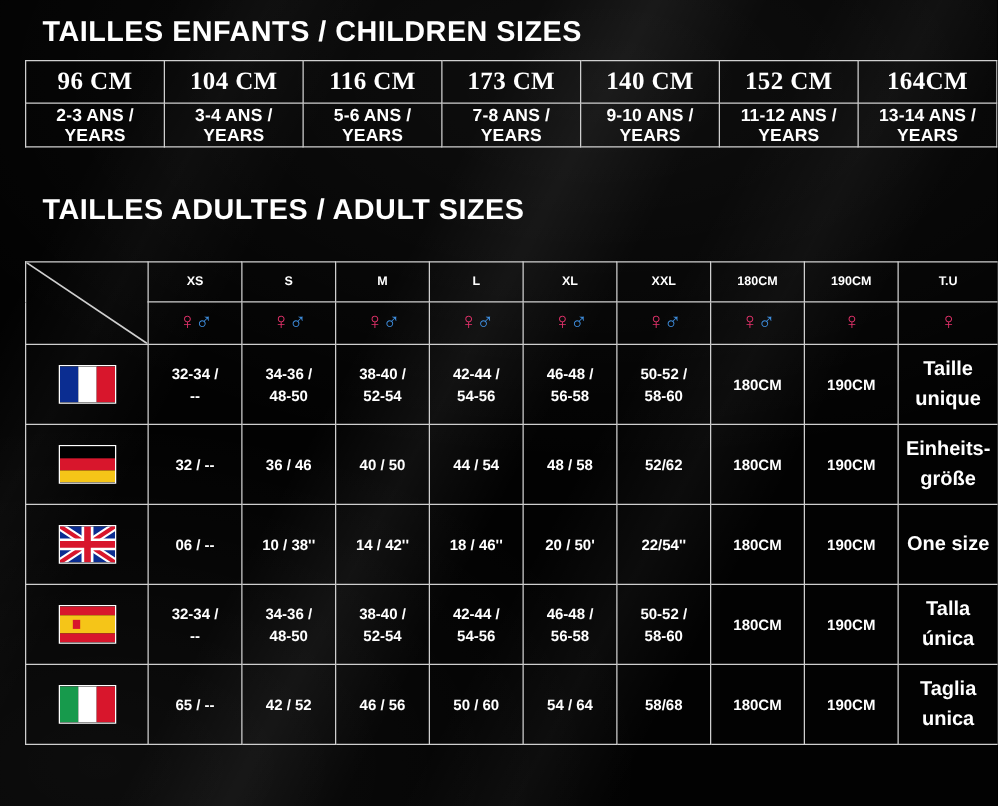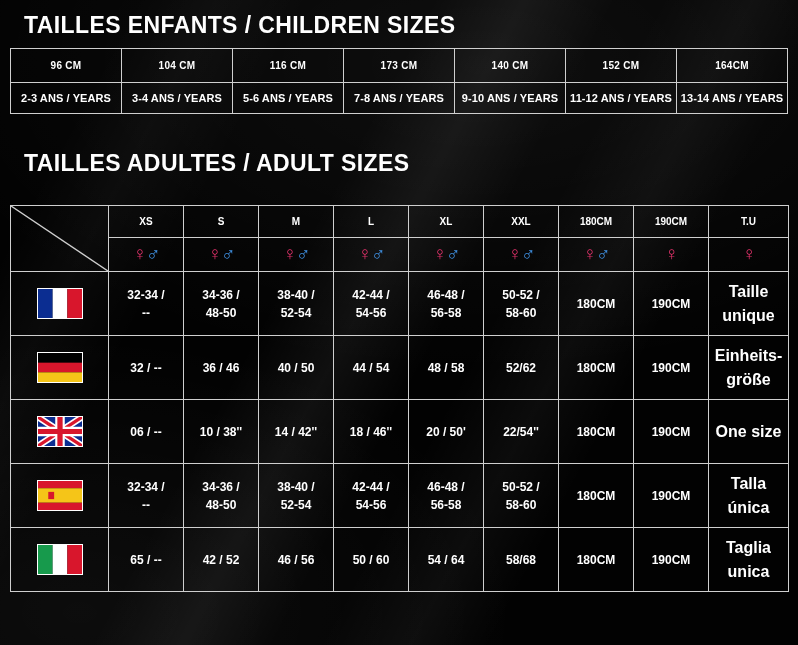--- a/index.html
+++ b/index.html
@@ -20,21 +20,21 @@
     pointer-events: none;
     background:
       linear-gradient(118deg, rgba(255,255,255,0.00) 38%, rgba(255,255,255,0.055) 46%, rgba(255,255,255,0.00) 54%),
       linear-gradient(118deg, rgba(255,255,255,0.00) 58%, rgba(255,255,255,0.040) 66%, rgba(255,255,255,0.00) 73%),
       linear-gradient(118deg, rgba(255,255,255,0.00) 12%, rgba(255,255,255,0.030) 19%, rgba(255,255,255,0.00) 27%),
       radial-gradient(120% 80% at 60% 10%, rgba(255,255,255,0.05), rgba(0,0,0,0) 60%),
       radial-gradient(90% 70% at 10% 95%, rgba(255,255,255,0.045), rgba(0,0,0,0) 62%),
       #020202;
     z-index: 0;
   }
-  .page { position: relative; z-index: 1; padding: 0 10px; }
+  .page { position: relative; z-index: 1; padding: 0 20px; }
 
   h1.section-title {
     font-size: 23px;
     font-weight: bold;
     letter-spacing: 0.4px;
     margin: 12px 0 9px 14px;
     color: #ffffff;
   }
   h1.section-title.second { margin-top: 36px; margin-bottom: 28px; }
 
@@ -48,26 +48,27 @@
     border: 1px solid #cfcfcf;
     text-align: center;
     vertical-align: middle;
     font-weight: bold;
     color: #ffffff;
     background: transparent;
   }
 
   
   #kids-table td.kid-head {
-    font-size: 10px;
+    font-size: 20px;
     height: 34px;
     letter-spacing: 0.3px;
+    font-family: Liberation Serif, serif;
   }
   #kids-table td.kid-sub {
-    font-size: 11px;
+    font-size: 14px;
     height: 31px;
     letter-spacing: 0.1px;
   }
 
   
   #adult-table { font-size: 12px; }
   #adult-table col.c-flag { width: 98px; }
   #adult-table col.c-size { width: 75px; }
   #adult-table col.c-tu   { width: 80px; }
 

